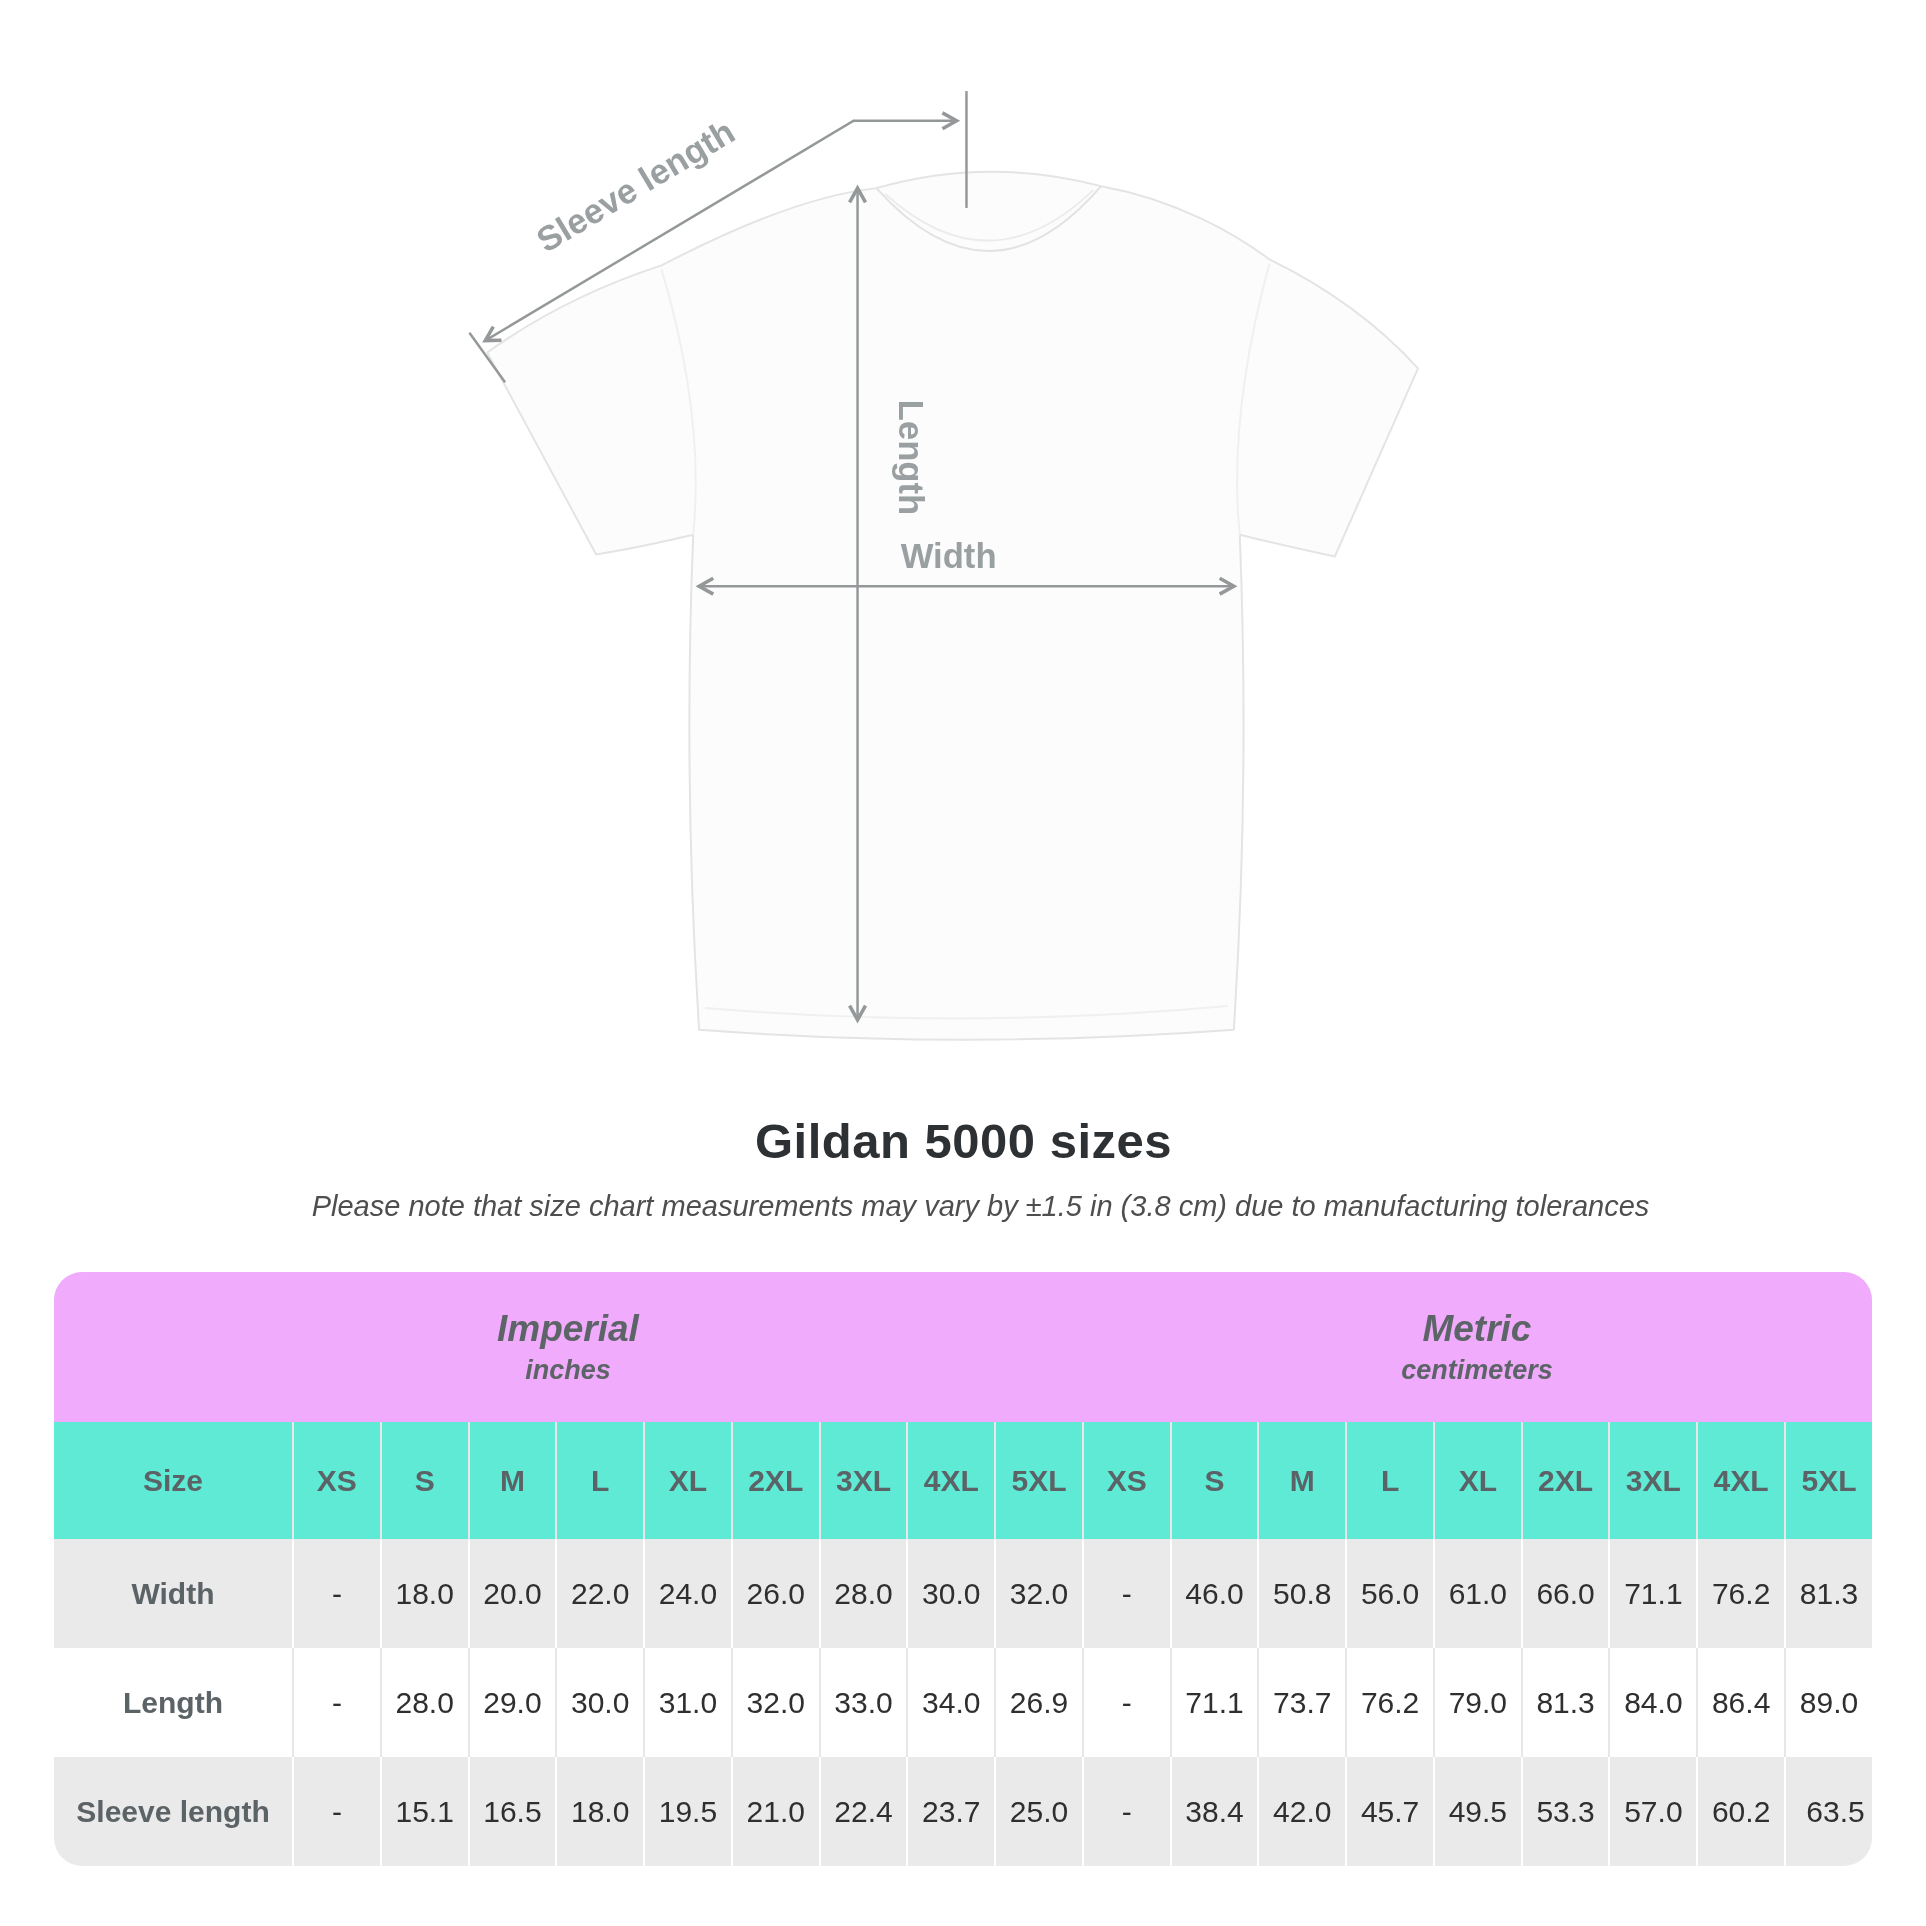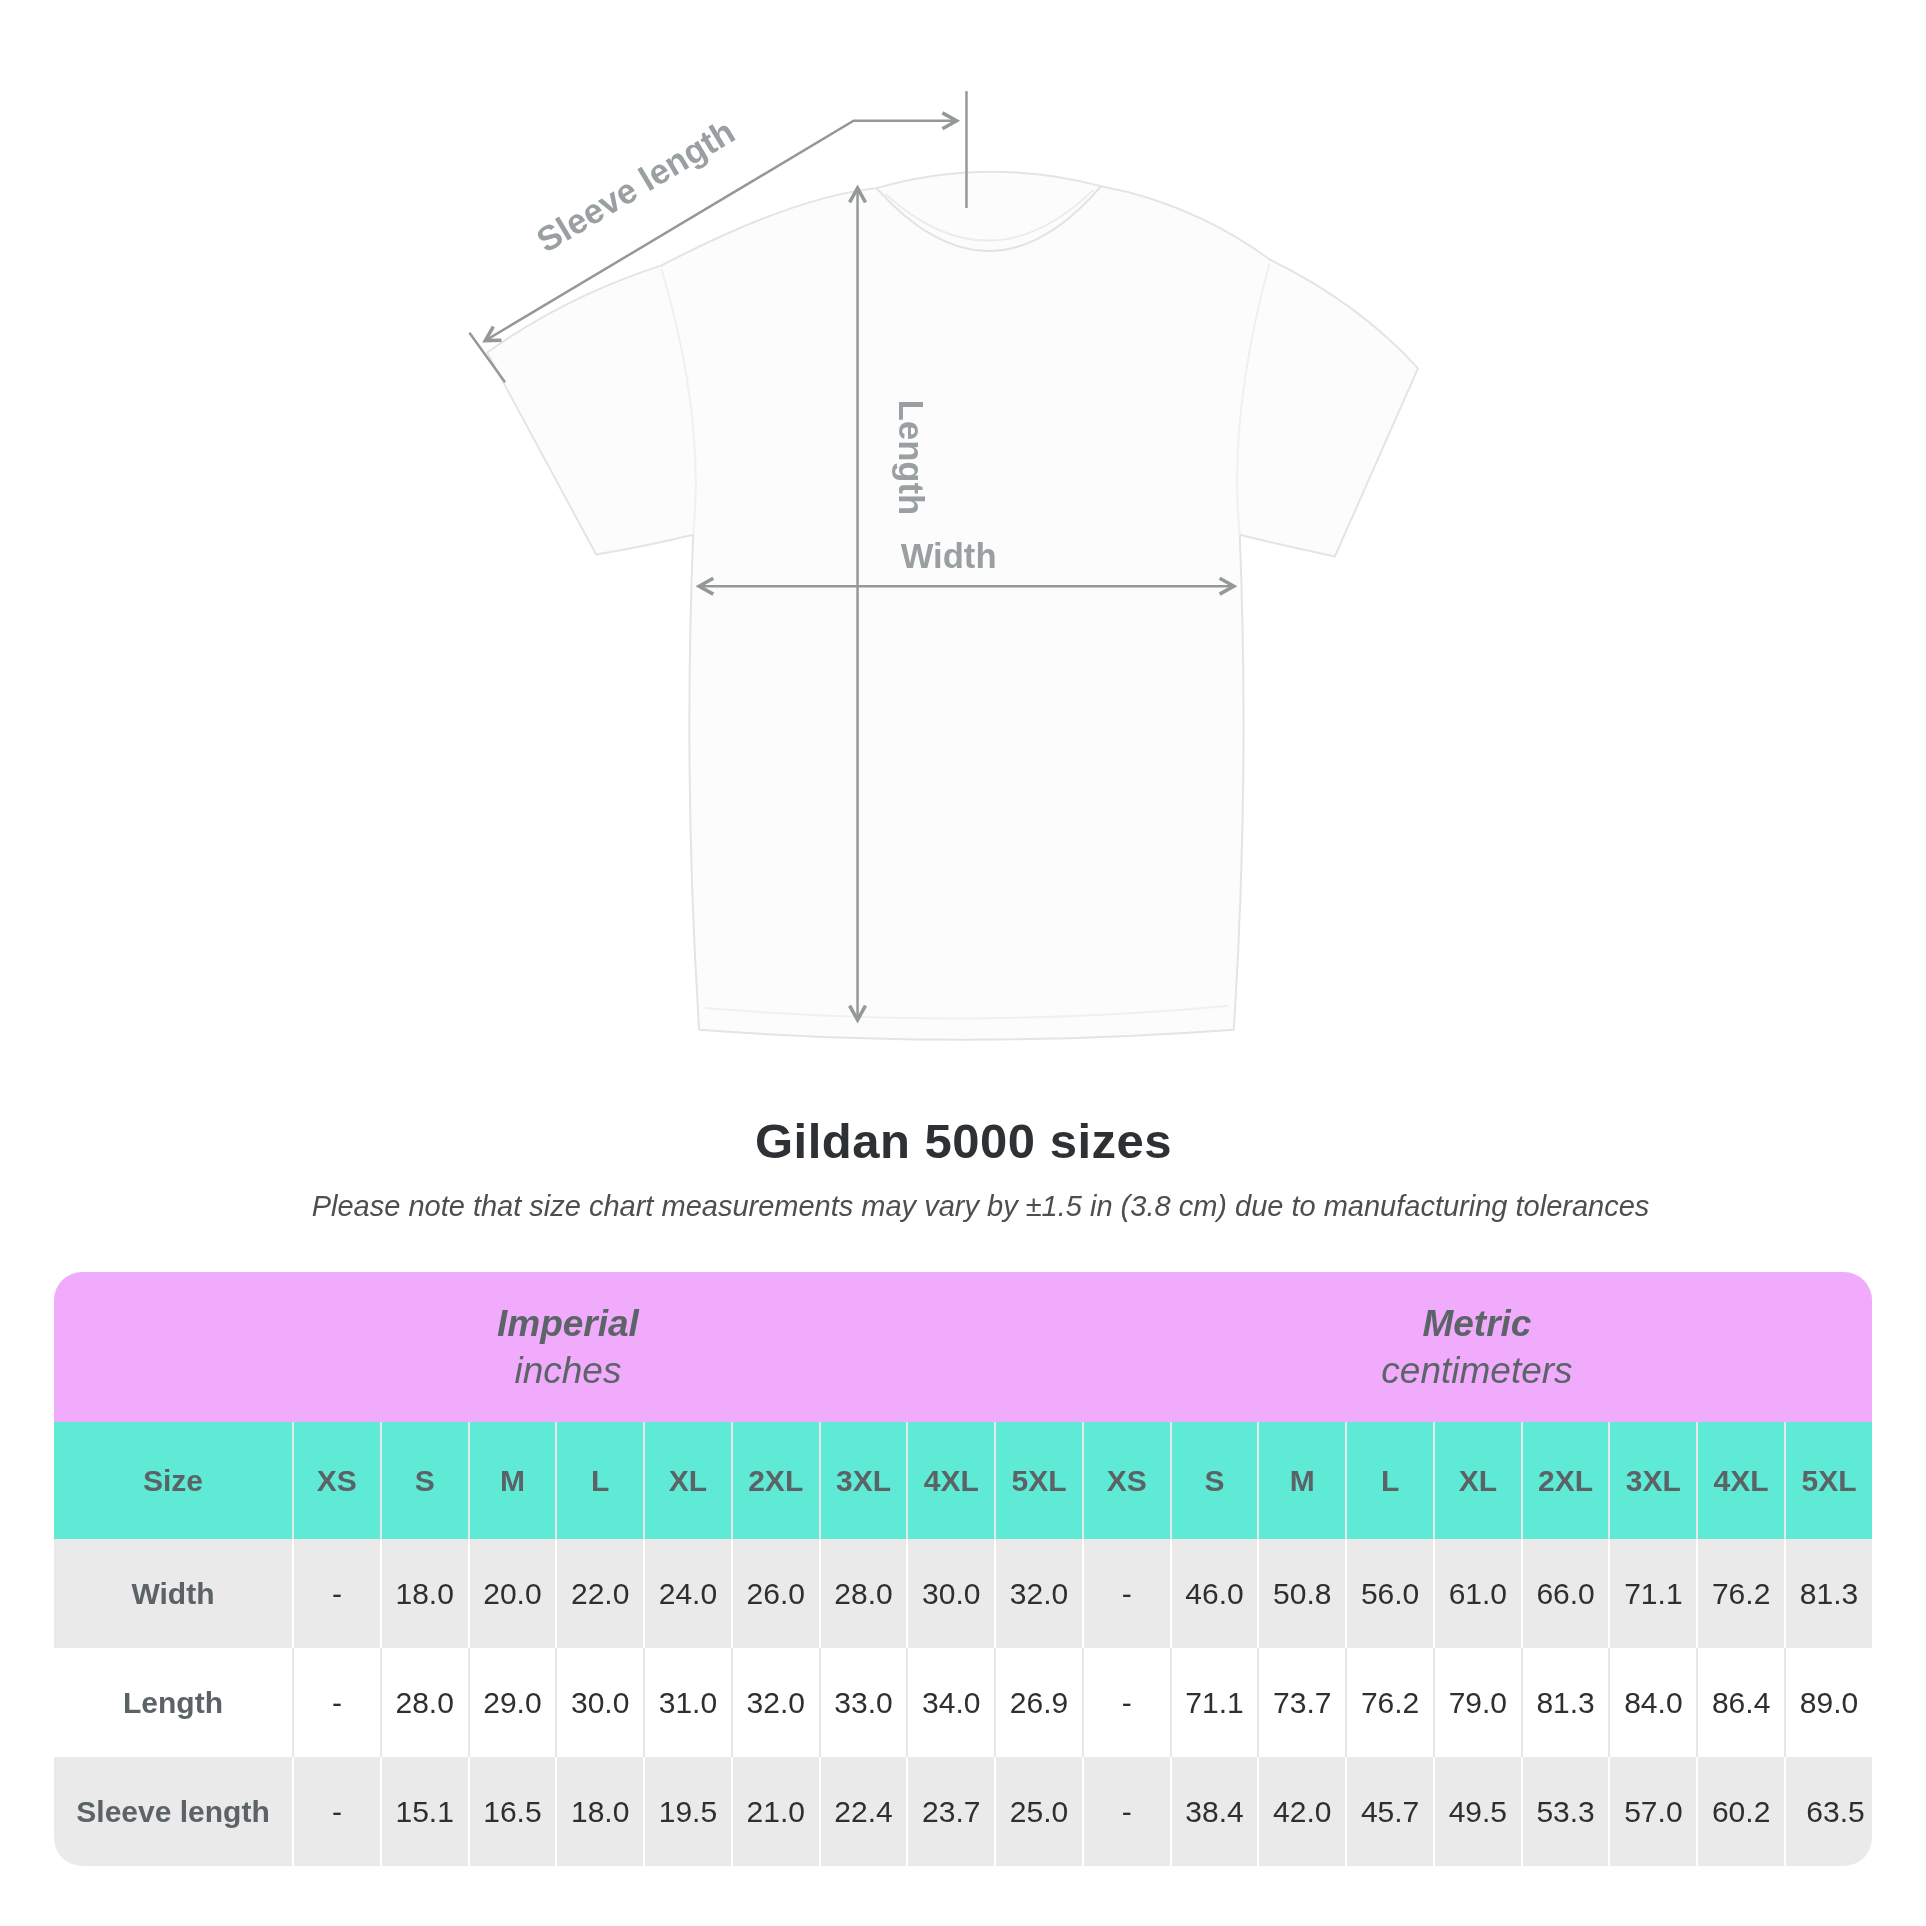--- a/index.html
+++ b/index.html
@@ -12,21 +12,21 @@
   .subtitle{position:absolute;top:1190px;left:0;width:100%;margin:0;text-align:center;
             font-size:29px;font-style:italic;color:#4e4e4e;padding-left:17px;}
 
   .size-table{position:absolute;left:54px;top:1272px;width:1818px;
               border-collapse:separate;border-spacing:0;table-layout:fixed;}
   .c-label{width:238px;}
   .band{background:#f0abfc;height:150px;vertical-align:middle;text-align:center;padding:0;}
   .band-left{border-top-left-radius:28px;}
   .band-right{border-top-right-radius:28px;}
   .band-name{font-size:37px;font-weight:bold;font-style:italic;color:#5d6467;line-height:1;}
-  .band-unit{font-size:37px;font-weight:normal;font-style:italic;color:#5d6467;margin-top:10px;line-height:1;}
+  .band-unit{font-size:27px;font-weight:bold;font-style:italic;color:#5d6467;margin-top:10px;line-height:1;}
 
   #size-row th{height:117px;background:#5eead4;font-size:30px;font-weight:bold;color:#5c6366;
                text-align:center;vertical-align:middle;border-left:2px solid #e7e7e8;padding:0;}
   #size-row th:first-child{border-left:none;}
 
   tbody tr{height:109px;}
   tbody th,tbody td{text-align:center;vertical-align:middle;font-size:30px;padding:0;}
   tbody th.label-col{font-weight:bold;color:#5c6366;}
   tbody td{color:#2f2f2f;font-weight:normal;}
   .row-gray th,.row-gray td{background:#ebeaeb;border-left:2px solid #ffffff;}

